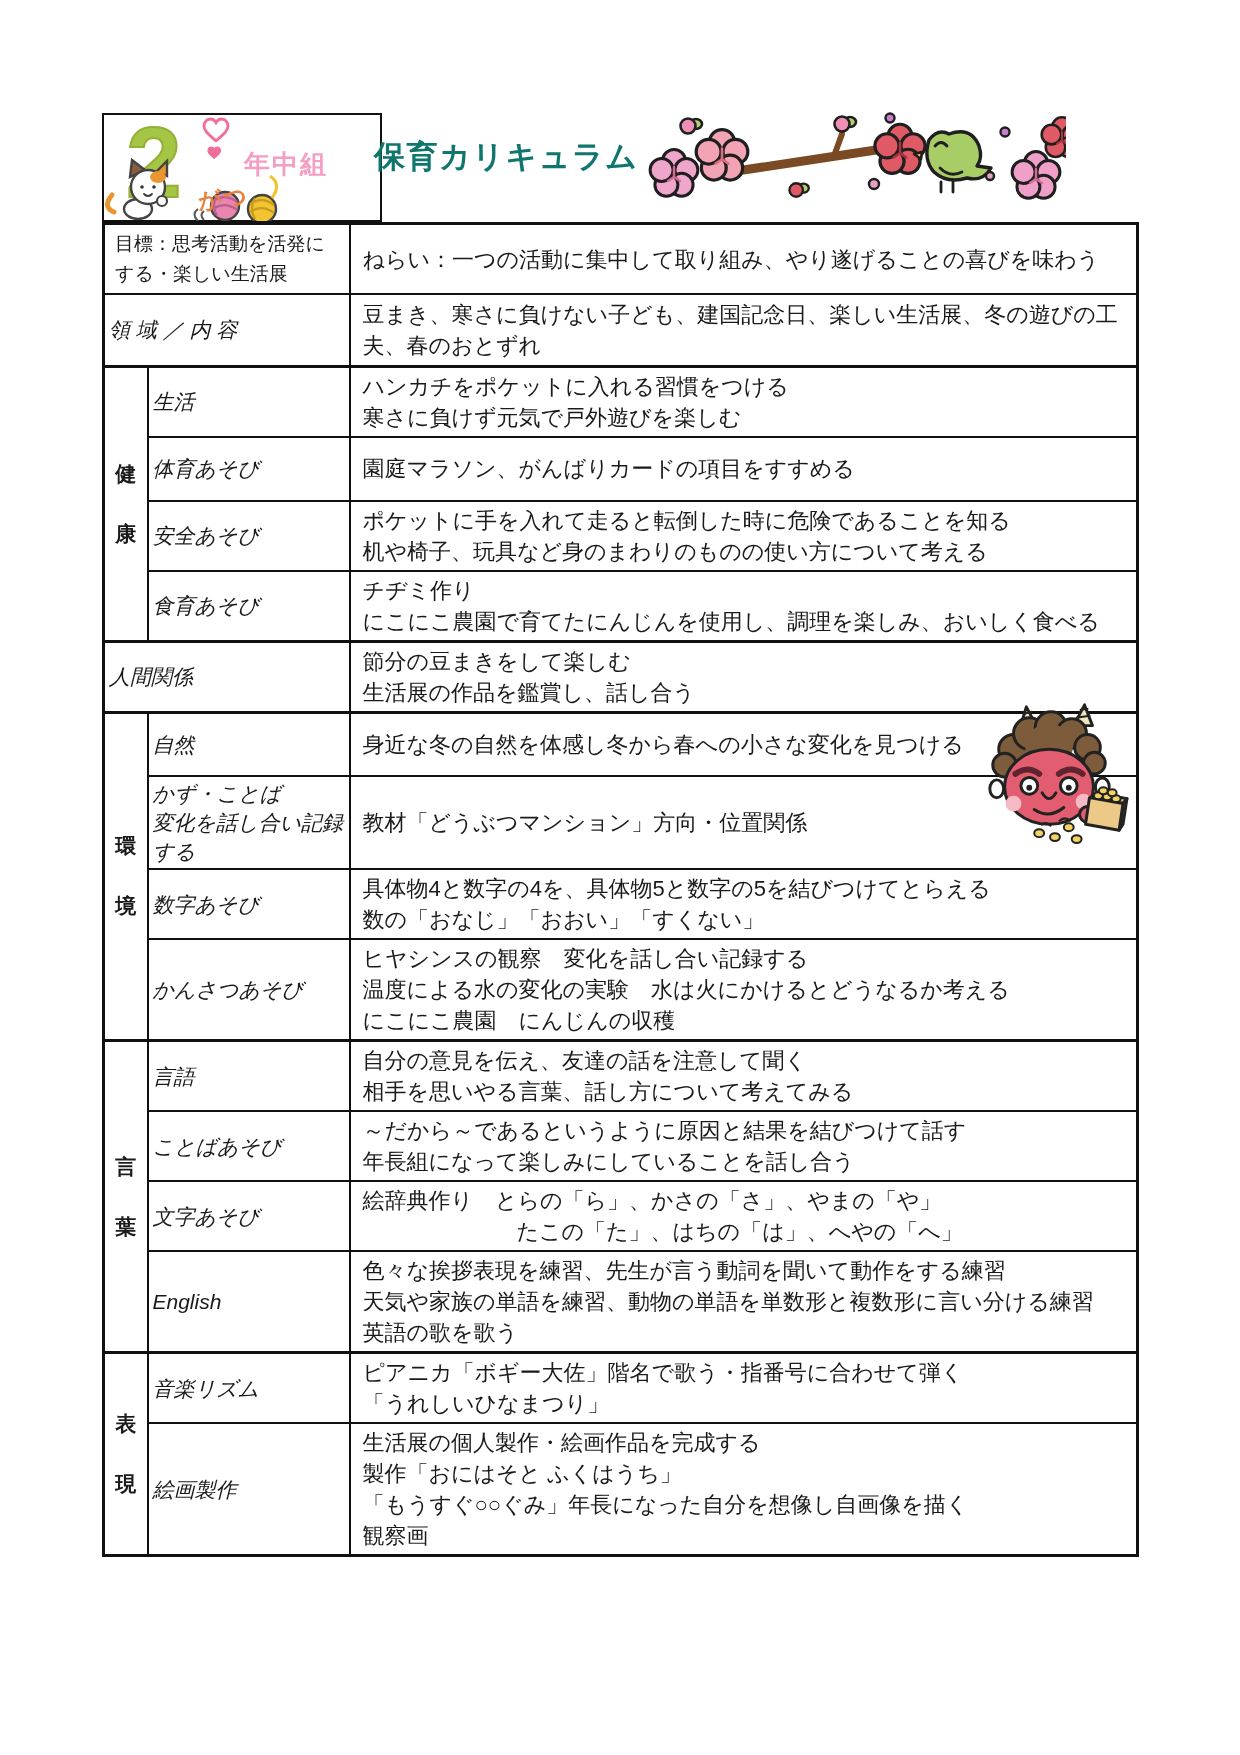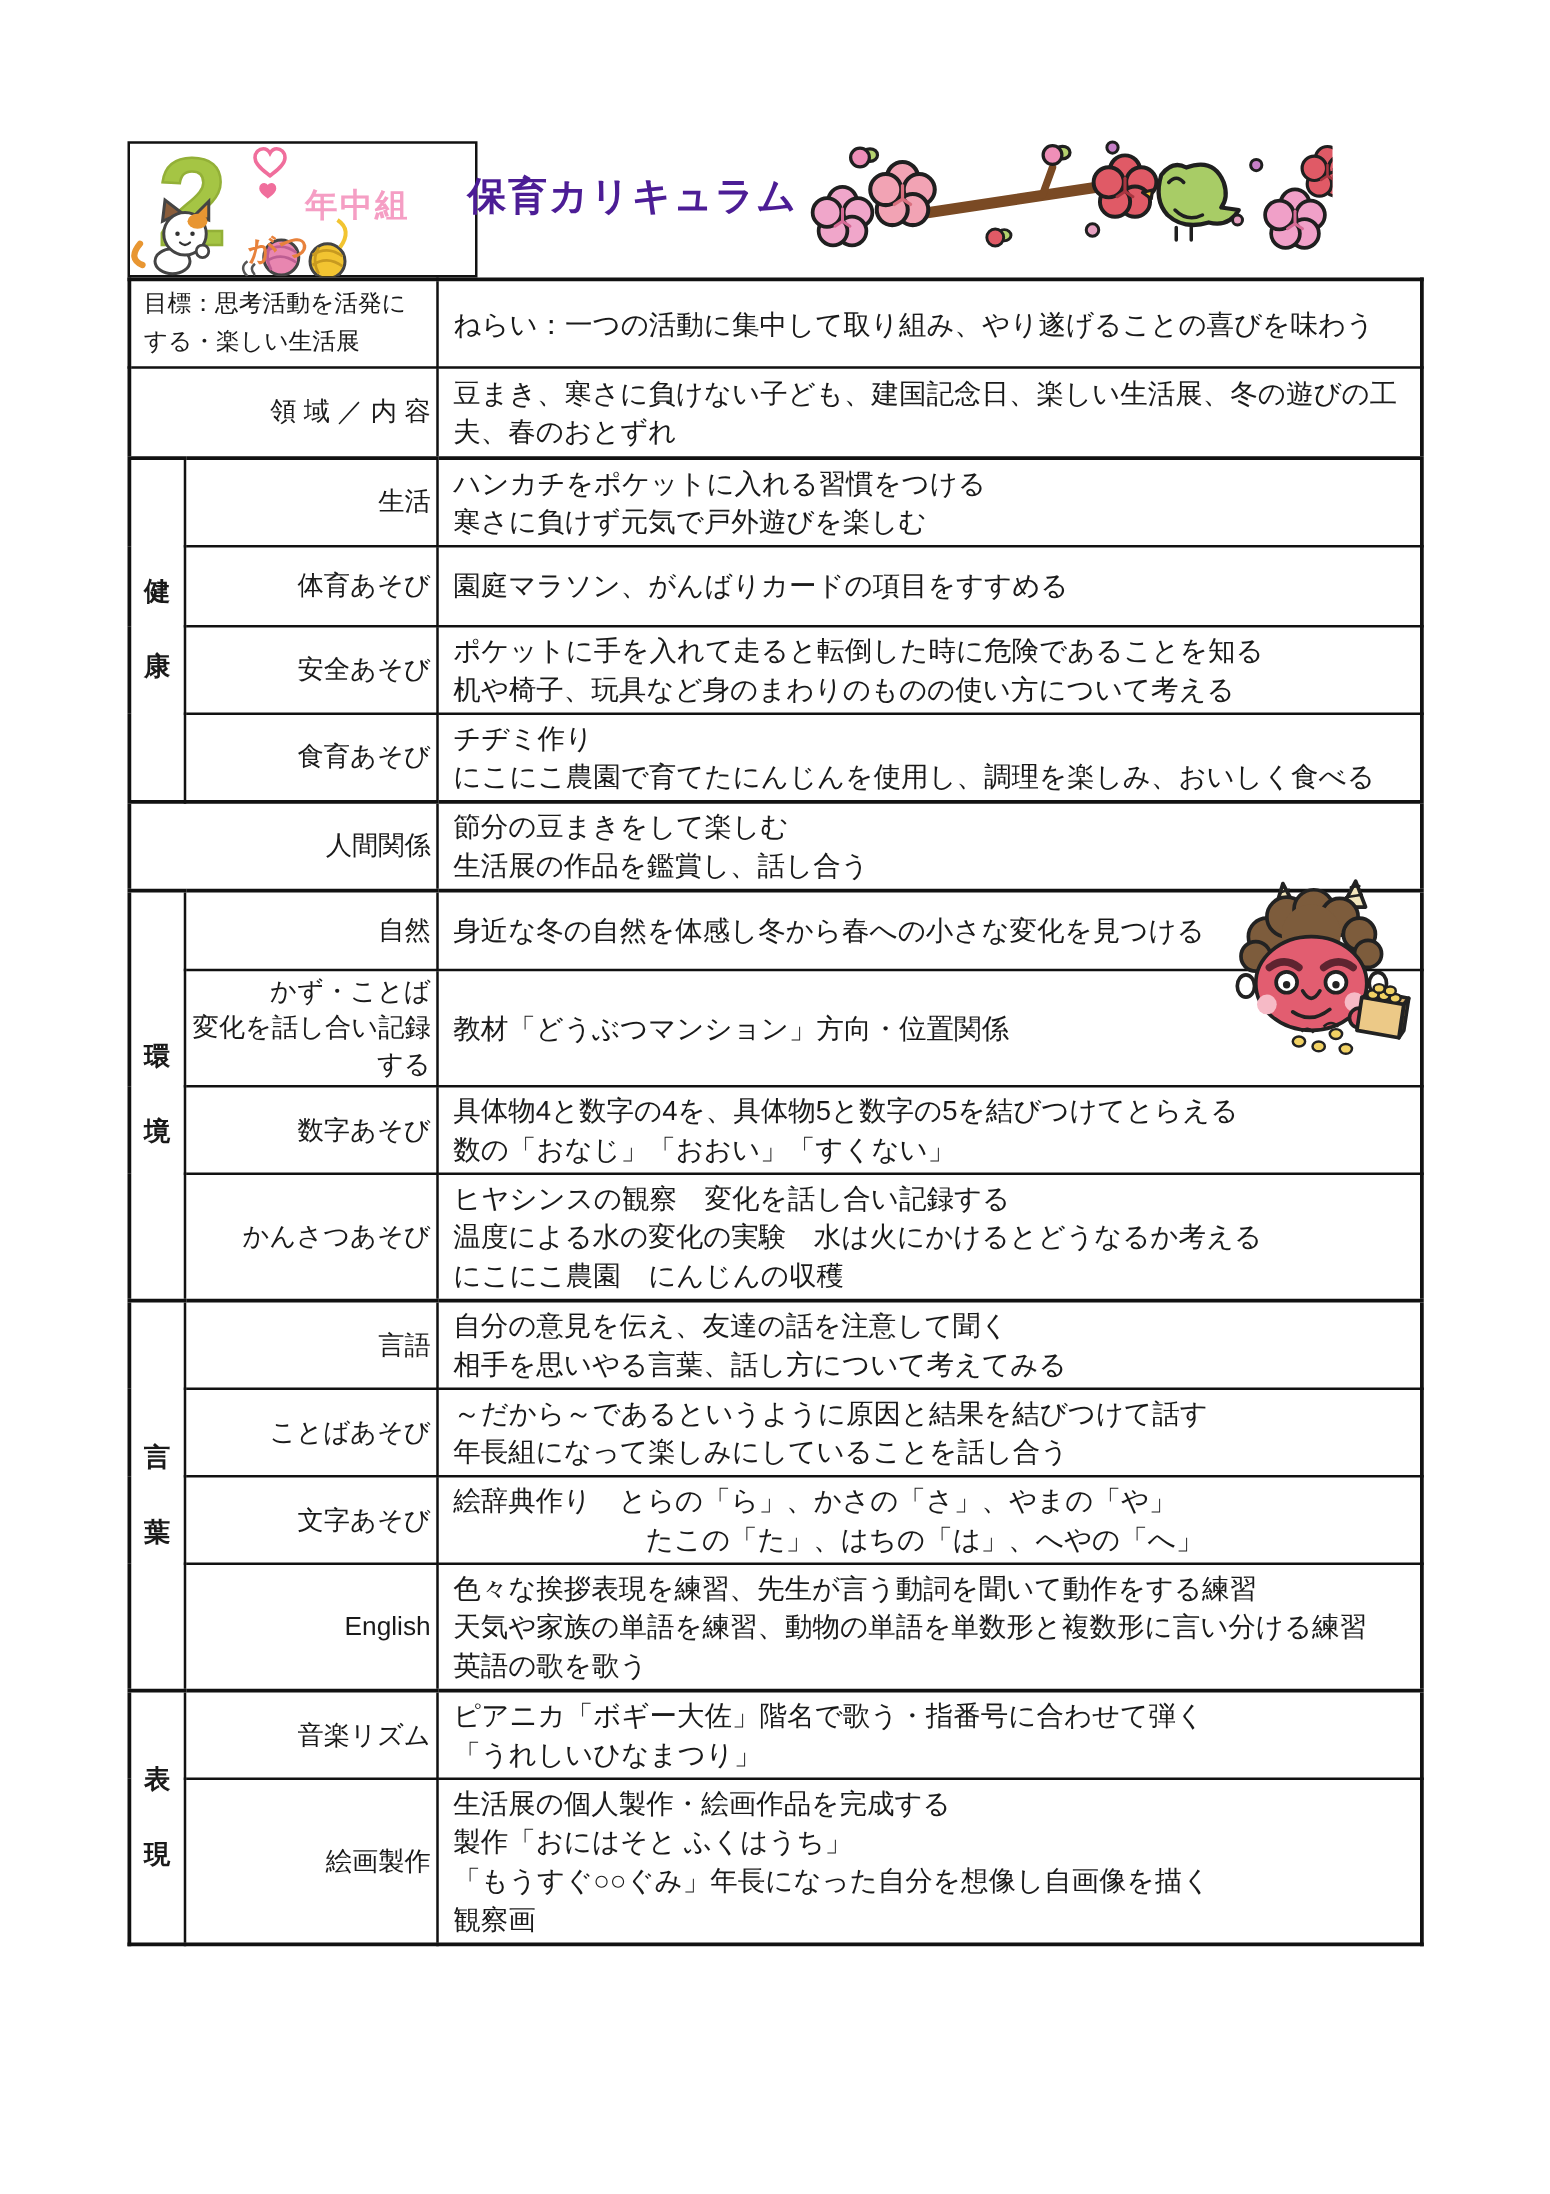--- a/index.html
+++ b/index.html
@@ -24,37 +24,37 @@
     font-size:23px; font-weight:800; color:#e8823c;
     transform:rotate(-6deg); letter-spacing:2px;
   }
   .class-name {
     position:absolute; left:140px; top:32px;
     font-size:26px; font-weight:800; color:#f59ec4; letter-spacing:2px;
   }
   .logo-art { position:absolute; left:0; top:0; width:276px; height:106px; }
   .main-title {
     position:absolute; left:374px; top:136px;
-    font-size:31px; font-weight:800; letter-spacing:1.5px; color:#4c1d95;
+    font-size:31px; font-weight:800; letter-spacing:1.5px; color:#0f766e;
   }
   .banner-art { position:absolute; left:638px; top:104px; width:428px; height:102px; }
   
   .tbl-wrap { position:absolute; left:102px; top:222px; width:1034px; }
   table.cur {
     width:1034px; border-collapse:collapse; table-layout:fixed;
     border:3px solid #111;
   }
   table.cur td { border:2px solid #111; vertical-align:middle; }
   tr.sec > td { border-top-width:3px; }
   td.cat { text-align:center; }
   .vert {
     width:1.15em; margin:0 auto; word-break:break-all;
     font-size:21px; line-height:60px; text-align:center; font-weight:700;
   }
-  td.lbl { text-align:right; }
+  td.lbl { text-align:left;font-style:italic; }
   td.lbl .t { white-space:pre-line; font-size:21px; line-height:29px; padding:2px 4px; }
   td.cnt .t { white-space:pre-line; font-size:22px; line-height:31px; padding:3px 12px; }
   td.goal-cell .t { font-size:19px; line-height:30px; padding:4px 10px; text-align:left; white-space:normal; }
   
   tr.r-goal   { height:68px; }
   tr.r-domain { height:72px; }
   tr.h70 { height:70px; }
   tr.h64 { height:64px; }
   tr.h66 { height:66px; }
   tr.h100 { height:100px; }

